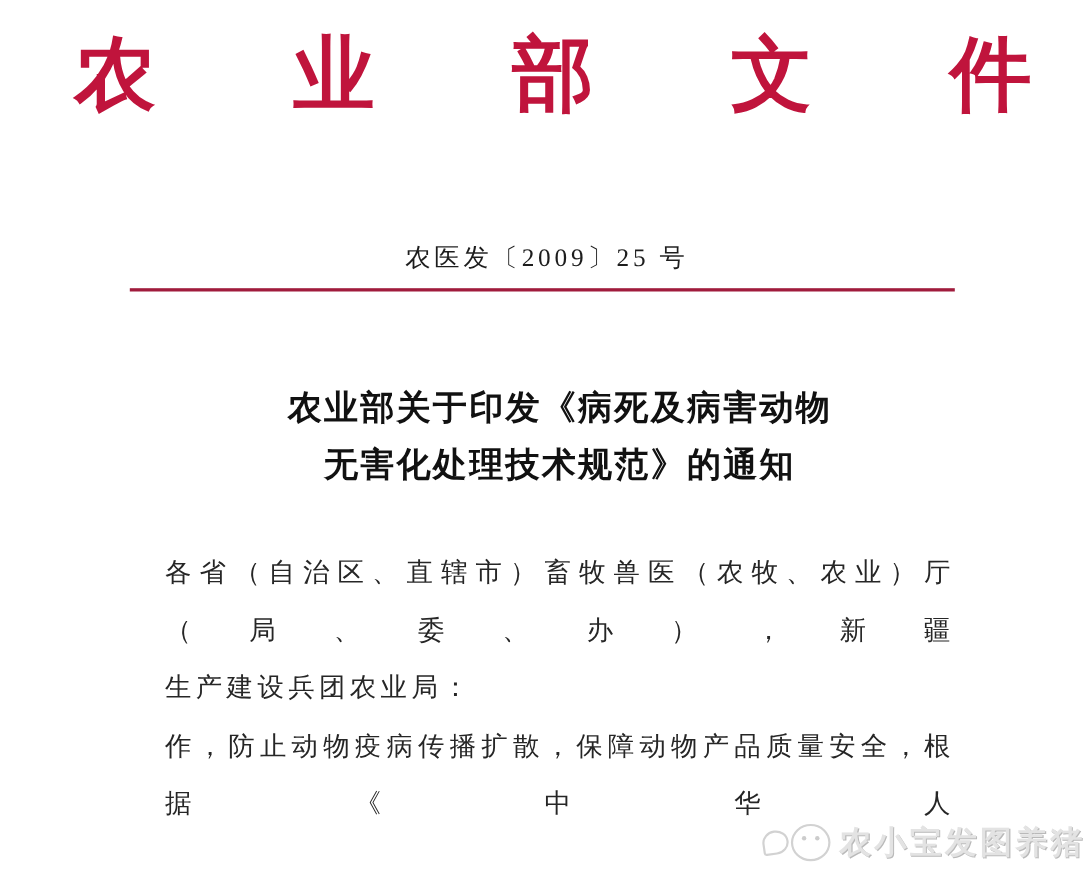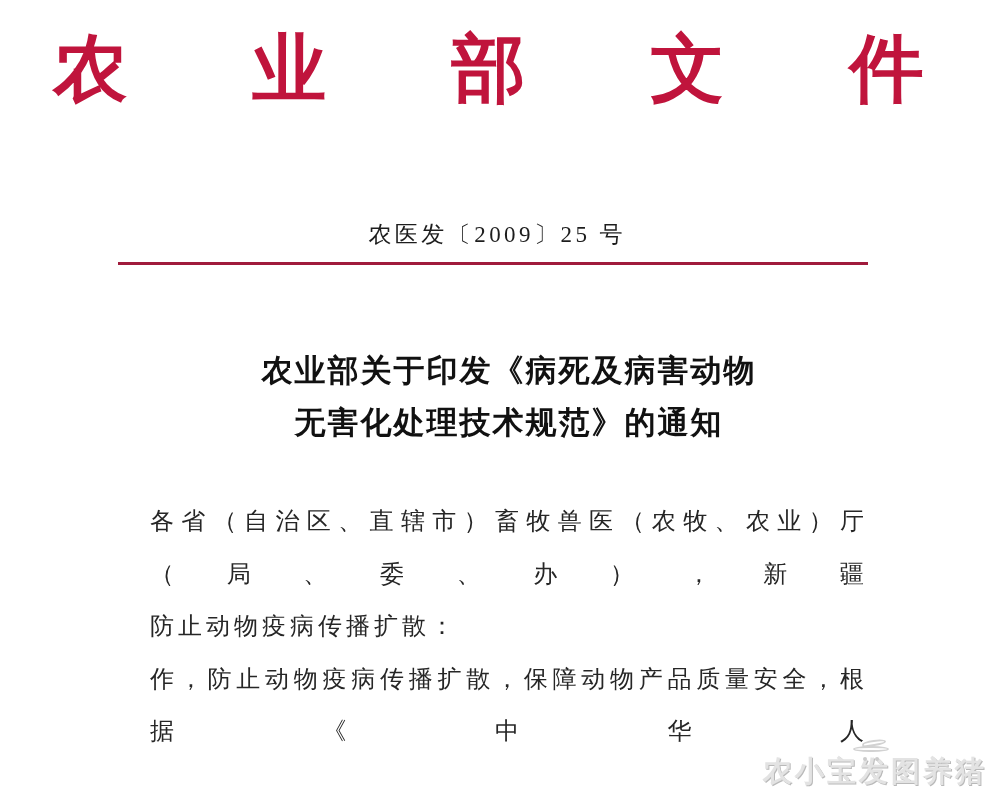--- a/index.html
+++ b/index.html
@@ -14,21 +14,21 @@
     background: #ffffff;
     overflow: hidden;
     font-family: "Liberation Serif", "DejaVu Serif", serif;
     color: #262626;
   }
   
   .masthead {
     margin: 0;
     padding-top: 22px;
     padding-left: 0.72em; 
-    text-align: left;
+    text-align: right;
     font-size: 74px;
     line-height: 94px;
     font-weight: bold;
     letter-spacing: 0.72em;
     color: #c0143c;
     white-space: nowrap;
   }
   
   .doc-number {
     margin-top: 104px;
@@ -92,21 +92,20 @@
   }
   
   .watermark {
     position: absolute;
     right: 4px;
     bottom: 14px;
     height: 52px;
     display: flex;
     align-items: center;
     pointer-events: none;
-    flex-direction: column;
   }
   .wm-bubble {
     display: inline-block;
     width: 20px;
     height: 18px;
     border: 2px solid #d2d2d2;
     border-radius: 50% 50% 50% 12%;
     background: #ffffff;
     transform: rotate(-8deg);
     margin-right: 2px;
@@ -151,21 +150,21 @@
 
   <hr class="red-rule">
 
   <h2 class="doc-title">
     <span class="t-line">农业部关于印发《病死及病害动物</span>
     <span class="t-line">无害化处理技术规范》的通知</span>
   </h2>
 
   <div class="body-text">
     <div class="line full">各省（自治区、直辖市）畜牧兽医（农牧、农业）厅（局、委、办），新疆</div>
-    <div class="line short">防止动物疫病传播扩散：</div>
+    <div class="line short">生产建设兵团农业局：</div>
     <div class="line full">作，防止动物疫病传播扩散，保障动物产品质量安全，根据《中华人</div>
 
   </div>
 
   <div class="watermark">
     <span class="wm-bubble"></span>
     <span class="wm-face">
       <i class="eye l"></i>
       <i class="eye r"></i>
     </span>

